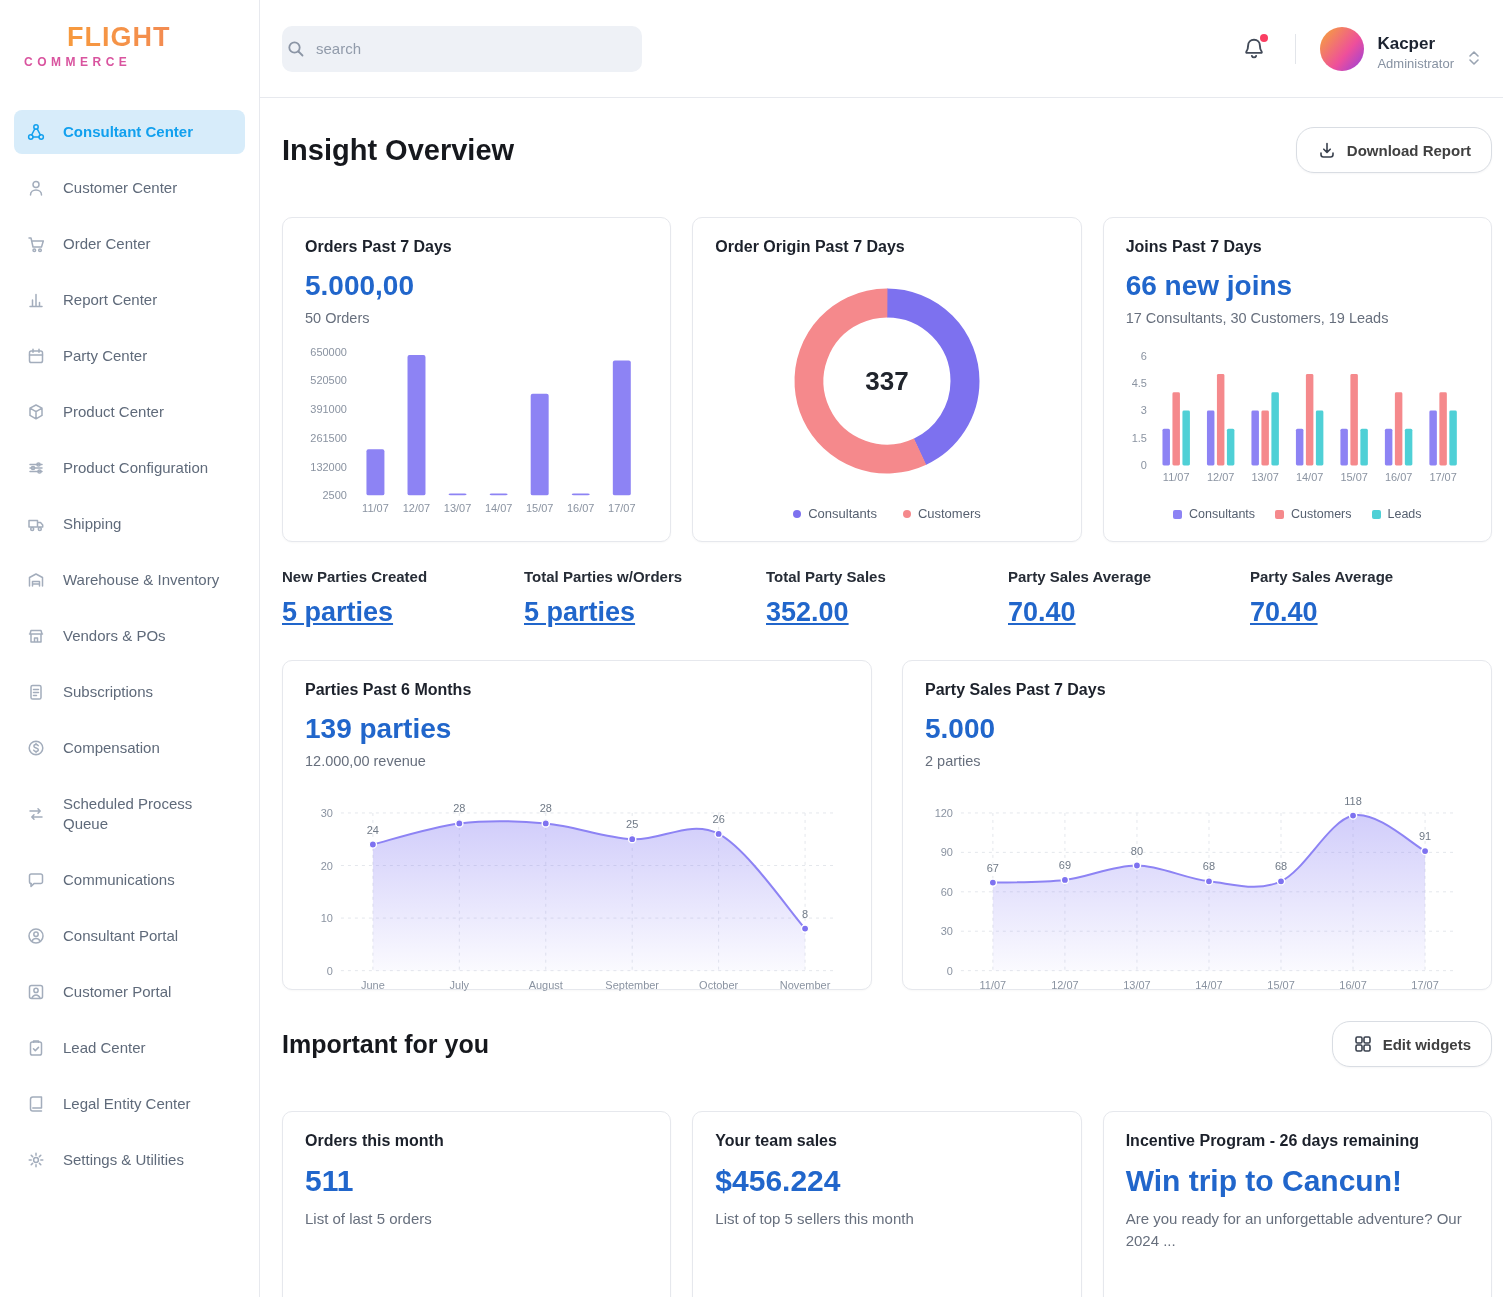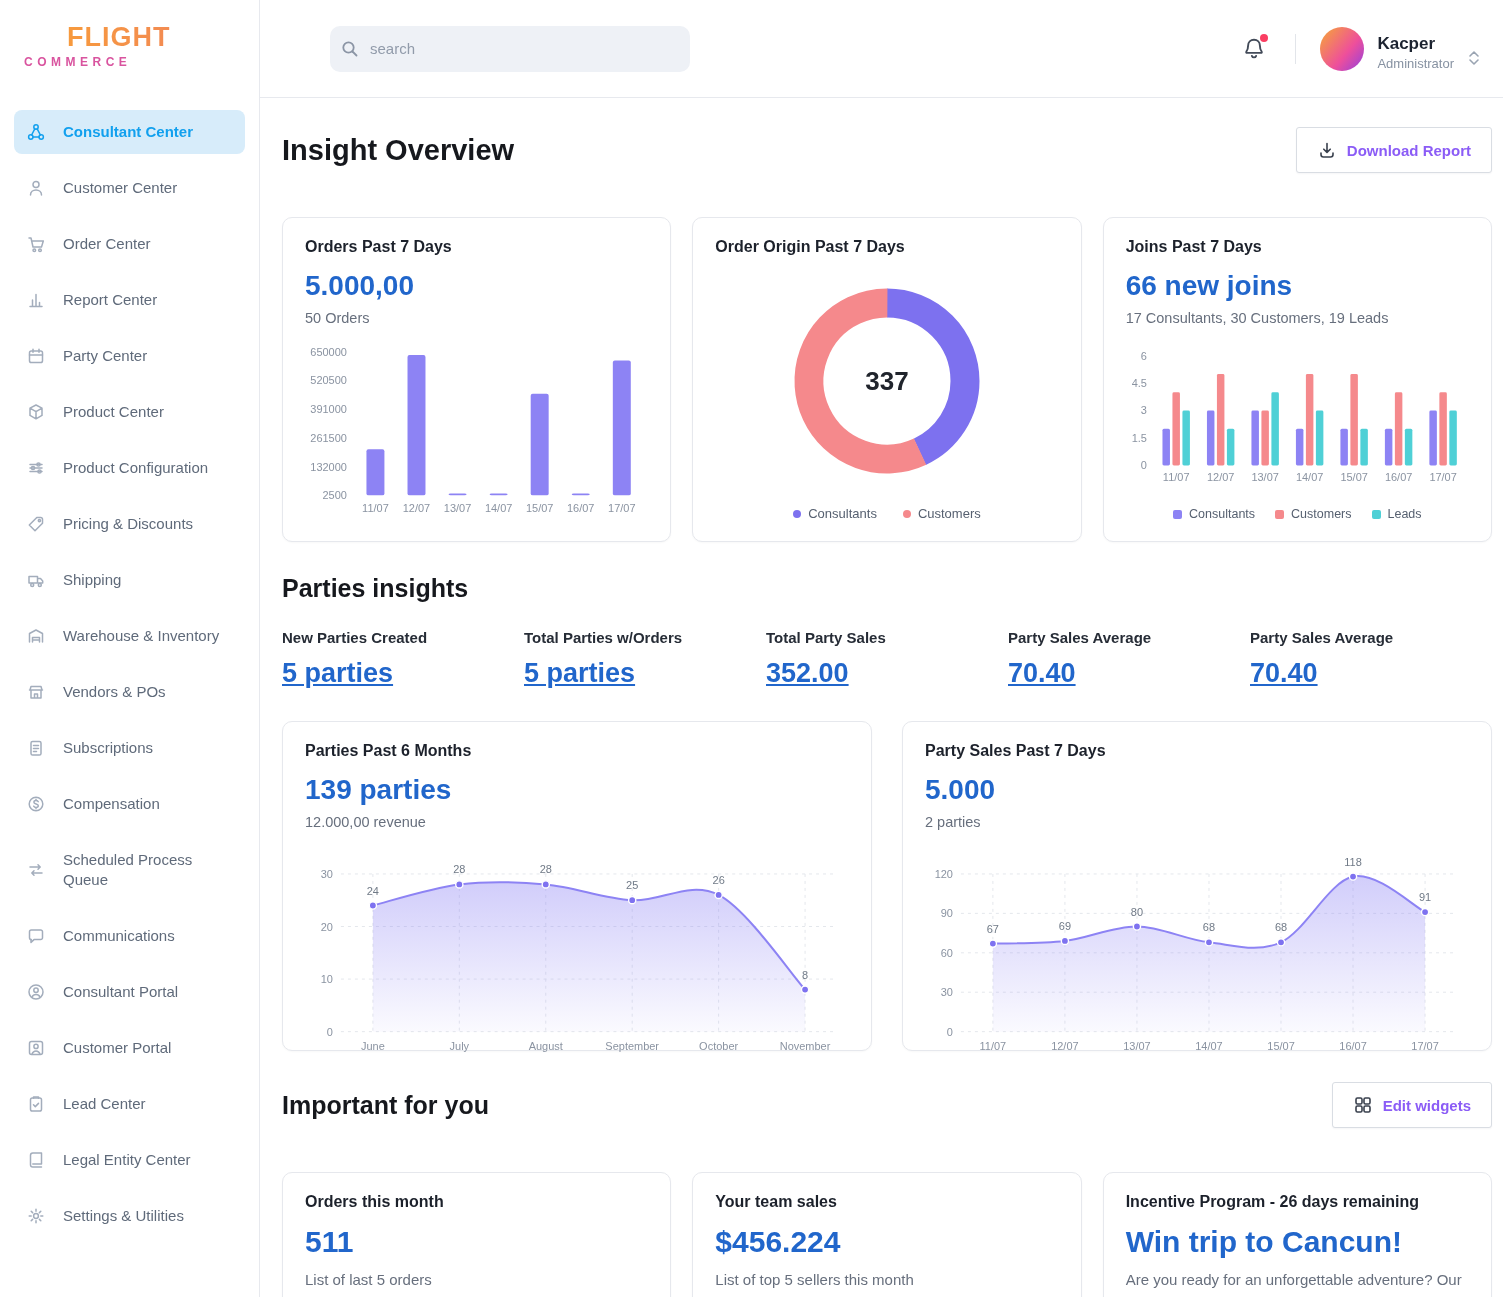--- a/index.html
+++ b/index.html
@@ -16,41 +16,41 @@
   .menu-item { display:flex; align-items:center; gap:17px; padding:12px 12px; border-radius:8px;
     color:#5f6a7a; font-size:15px; font-weight:500; line-height:20px; margin-bottom:12px; cursor:pointer; }
   .menu-item .mi { color:#a3adbc; flex:none; display:flex; }
   .menu-item.active { background:#d7ecfa; color:#12a0ee; font-weight:600; }
   .menu-item.active .mi { color:#12a0ee; }
   .mi svg { stroke:currentColor; fill:none; stroke-width:1.5; stroke-linecap:round; stroke-linejoin:round; }
 
   
   .main-col { flex:1; display:flex; flex-direction:column; height:1297px; overflow:hidden; }
   .topbar { height:98px; flex:none; border-bottom:1px solid #e7e9ee; display:flex; align-items:center; padding:0 22px; }
-  .search { width:360px; height:46px; background:#eef1f6; border-radius:10px; display:flex; align-items:center; gap:10px; padding:0 10px;margin-left:48px; }
+  .search { width:360px; height:46px; background:#eef1f6; border-radius:10px; display:flex; align-items:center; gap:10px; padding:0 4px; }
   .search svg { stroke:#8b95a5; fill:none; stroke-width:1.8; stroke-linecap:round; flex:none; }
   .search input { border:none; outline:none; background:transparent; font-size:15px; color:#333c49; width:100%; font-family:inherit; }
   .search input::placeholder { color:#919baa; }
   .topbar-right { margin-left:auto; display:flex; align-items:center; }
   .bell { position:relative; background:none; border:none; cursor:pointer; display:flex; padding:4px; }
   .bell svg { stroke:#434b59; fill:none; stroke-width:1.6; stroke-linecap:round; stroke-linejoin:round; }
   .bell .dot { position:absolute; top:2px; right:3px; width:8px; height:8px; border-radius:50%; background:#fa3e62; }
   .vdivider { width:1px; height:30px; background:#e2e5ea; margin:0 24px; }
   .profile { display:flex; align-items:flex-end; gap:13px; cursor:pointer; }
   .avatar { width:44px; height:44px; border-radius:50%; background:linear-gradient(130deg,#f6a13c 5%,#ee4f9b 60%,#7b3bf0 110%); }
   .pname { font-size:17px; font-weight:700; color:#1c2330; }
   .prole { font-size:13px; color:#8792a2; margin-top:2px; }
   .chev svg { stroke:#9aa4b2; fill:none; stroke-width:1.6; stroke-linecap:round; stroke-linejoin:round; }
 
   .content { flex:1; overflow:hidden; padding:28px 11px 0 22px; }
 
   .page-head { display:flex; align-items:center; justify-content:space-between; height:48px; }
   h1 { font-size:29px; font-weight:800; color:#16181d; }
-  .btn { display:flex; align-items:center; gap:10px; background:#fff; border:1px solid #d9dde3; border-radius:3px;
-    height:46px; padding:0 20px; font-size:15px; font-weight:600; color:#8b5cf6; cursor:pointer; font-family:inherit;
+  .btn { display:flex; align-items:center; gap:10px; background:#fff; border:1px solid #d9dde3; border-radius:18px;
+    height:46px; padding:0 20px; font-size:15px; font-weight:600; color:#404040; cursor:pointer; font-family:inherit;
     box-shadow:0 1px 2px rgba(16,24,40,.04); }
   .btn svg { stroke:#39404d; fill:none; stroke-width:1.6; stroke-linecap:round; stroke-linejoin:round; }
 
   .grid3 { display:grid; grid-template-columns:repeat(3,1fr); gap:21px; margin-top:43px; }
   .grid2 { display:grid; grid-template-columns:repeat(2,1fr); gap:30px; margin-top:32px; }
 
   .card { background:#fff; border:1px solid #e6e8ed; border-radius:10px; padding:20px 22px;
     box-shadow:0 1px 2px rgba(16,24,40,.03); display:flex; flex-direction:column; }
   .row1 .card { height:325px; }
   .grid2 .card { height:330px; }
@@ -157,29 +157,20 @@
     <div class="menu-item">
       <span class="mi">
           <svg width="20" height="20" viewBox="0 0 20 20">
             <path d="M4 6.5h12 M4 10h12 M4 13.5h12"></path>
             <circle cx="12.5" cy="6.5" r="1.6"></circle>
             <circle cx="7" cy="10" r="1.6"></circle>
             <circle cx="13.5" cy="13.5" r="1.6"></circle>
           </svg>
         </span>
       <span>Product Configuration</span>
-    </div>
-    <div class="menu-item">
-      <span class="mi">
-          <svg width="20" height="20" viewBox="0 0 20 20">
-            <path d="M10.8 3.5h4a1.7 1.7 0 0 1 1.7 1.7v4L9 16.7 3.3 11z"></path>
-            <circle cx="13.4" cy="6.6" r="1.1"></circle>
-          </svg>
-        </span>
-      <span>Pricing &amp; Discounts</span>
     </div>
     <div class="menu-item">
       <span class="mi">
           <svg width="20" height="20" viewBox="0 0 20 20">
             <path d="M3 6.5h8.5V13H3z M11.5 8.5h3l2.2 2.5V13h-5.2"></path>
             <circle cx="6.2" cy="15" r="1.5"></circle>
             <circle cx="13.8" cy="15" r="1.5"></circle>
           </svg>
         </span>
       <span>Shipping</span>
@@ -428,21 +419,20 @@
               <span>Customers</span>
             </span>
           <span class="litem">
               <span class="lsq c-teal"></span>
               <span>Leads</span>
             </span>
         </div>
       </section>
     </div>
 
-    <h2 class="section">Parties insights</h2>
 
     <div class="stats">
       <div class="stat">
         <div class="stat-label">New Parties Created</div>
         <div class="stat-value">5 parties</div>
       </div>
       <div class="stat">
         <div class="stat-label">Total Parties w/Orders</div>
         <div class="stat-value">5 parties</div>
       </div>

